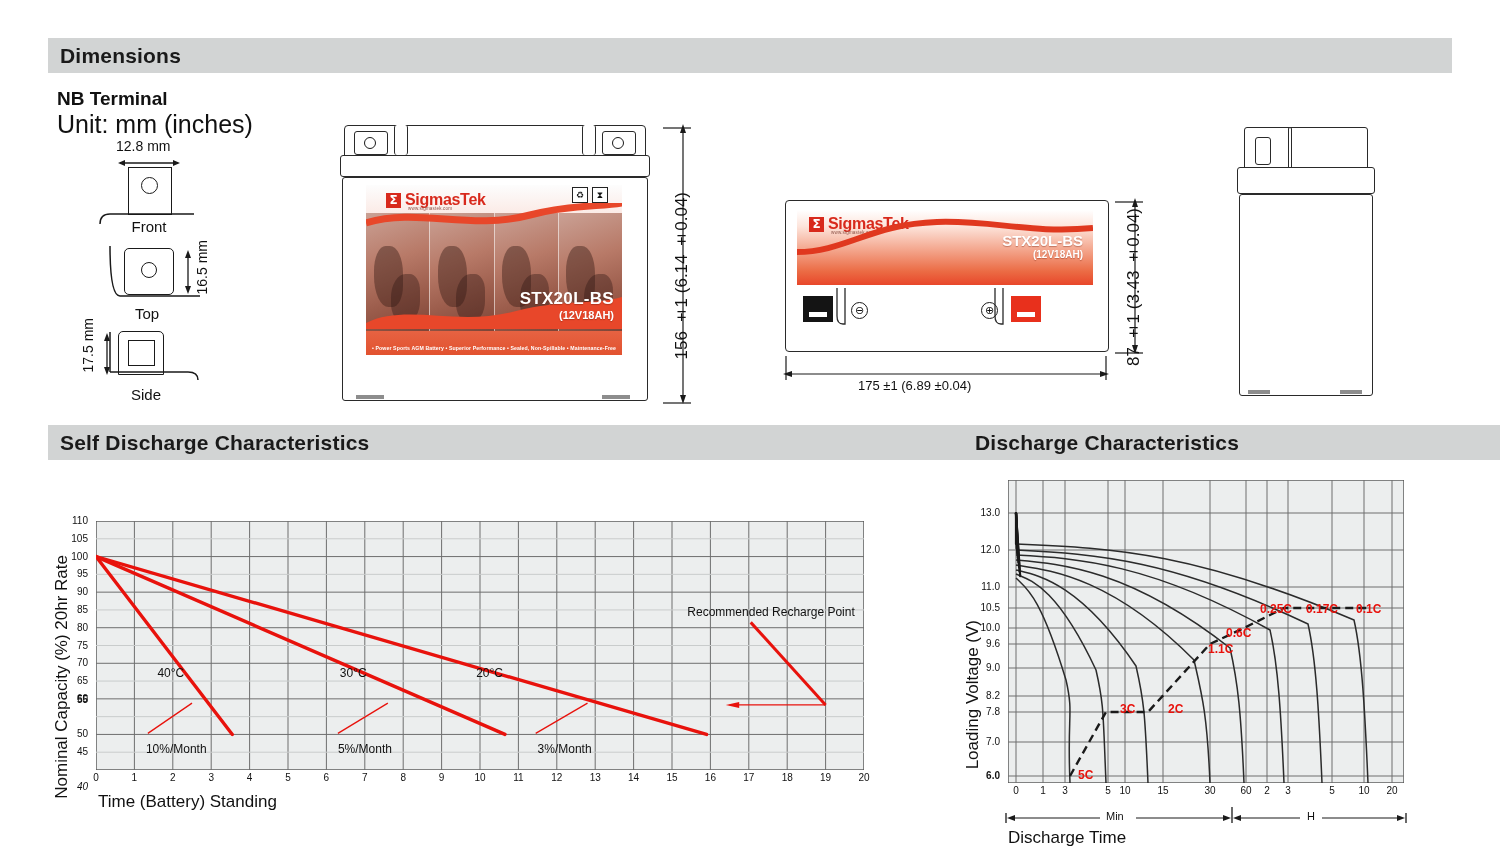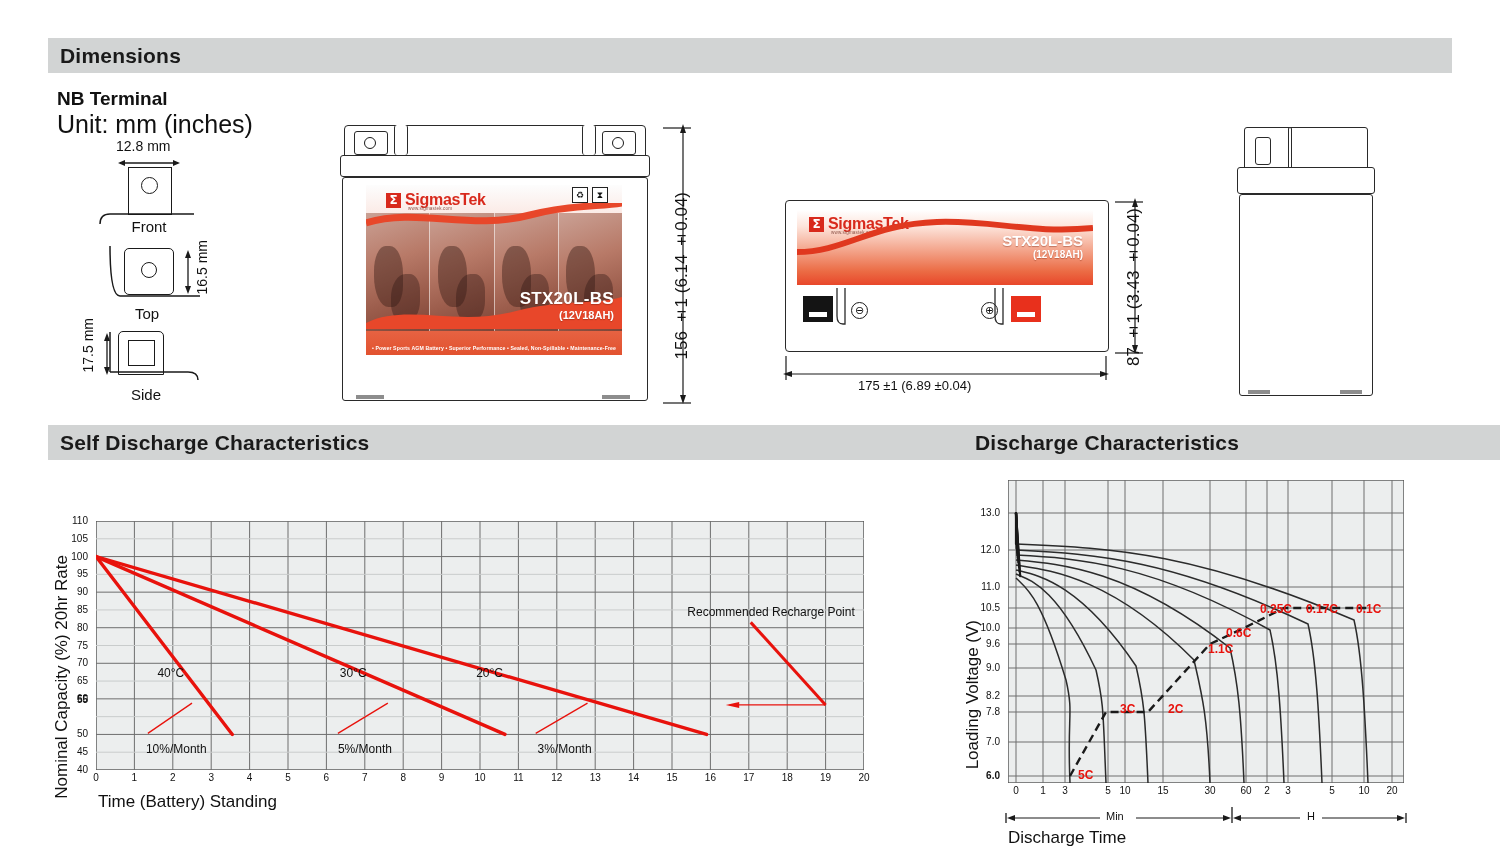--- a/index.html
+++ b/index.html
@@ -379,21 +379,21 @@
       <line x1="691.2" y1="249" x2="691.2" y2="254" stroke="#1a1a1a" stroke-width="1"></line>
       <line x1="710.4000000000001" y1="249" x2="710.4000000000001" y2="253" stroke="#1a1a1a" stroke-width="1"></line>
       <line x1="729.5999999999999" y1="249" x2="729.5999999999999" y2="254" stroke="#1a1a1a" stroke-width="1"></line>
       <line x1="748.8" y1="249" x2="748.8" y2="253" stroke="#1a1a1a" stroke-width="1"></line>
       <line x1="768" y1="249" x2="768" y2="254" stroke="#1a1a1a" stroke-width="1"></line>
     </g>
   </svg>
 <g></g>
 
 <div class="abs" id="sd-yticks" style="left:56px;top:511px;width:36px;height:270px;">
-    <div class="tick" style="left: 0px; width: 32px; top: 253px;">40</div>
+    <div class="tick" style="left: 0px; width: 32px; top: 270px; font-style: italic;">40</div>
     <div class="tick" style="left: 0px; width: 32px; top: 235.214px;">45</div>
     <div class="tick" style="left: 0px; width: 32px; top: 217.429px;">50</div>
     <div class="tick" style="left: 0px; width: 32px; top: 183px; font-weight: bold;">55</div>
     <div class="tick" style="left: 0px; width: 32px; top: 181.857px;">60</div>
     <div class="tick" style="left: 0px; width: 32px; top: 164.071px;">65</div>
     <div class="tick" style="left: 0px; width: 32px; top: 146.286px;">70</div>
     <div class="tick" style="left: 0px; width: 32px; top: 128.5px;">75</div>
     <div class="tick" style="left: 0px; width: 32px; top: 110.714px;">80</div>
     <div class="tick" style="left: 0px; width: 32px; top: 92.9286px;">85</div>
     <div class="tick" style="left: 0px; width: 32px; top: 75.1429px;">90</div>

